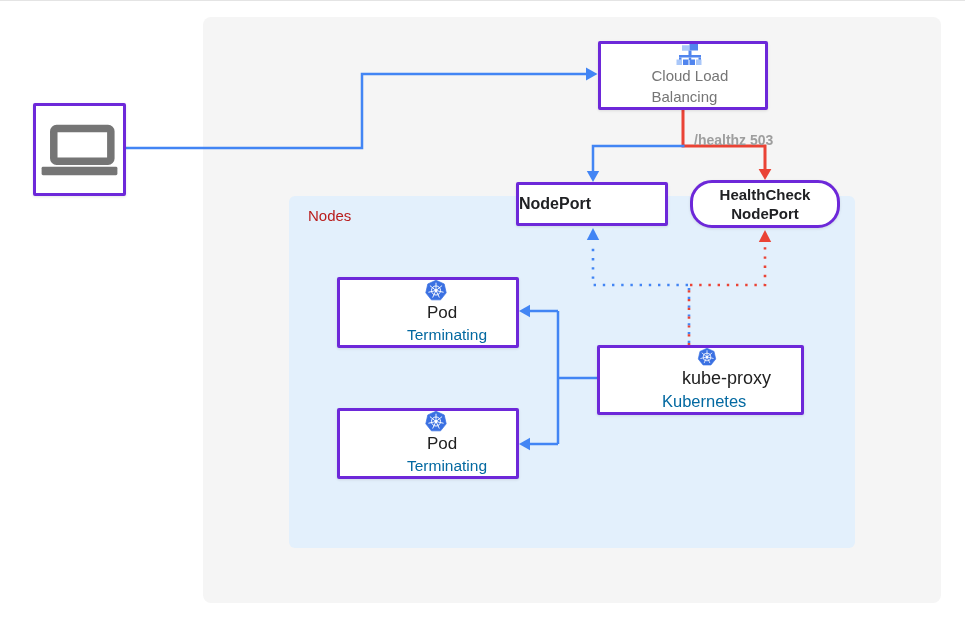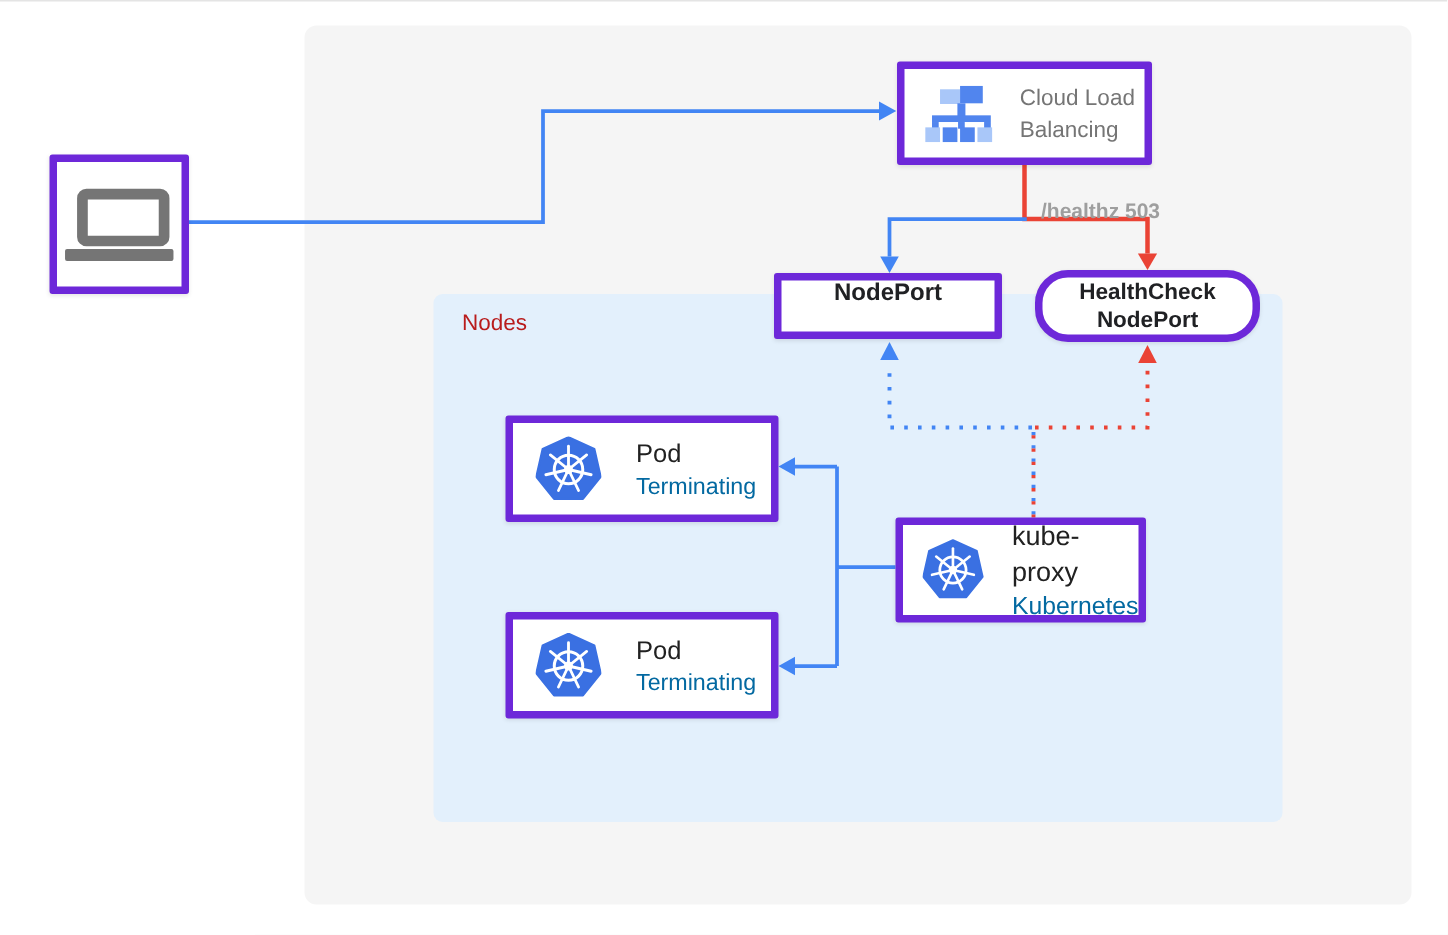--- a/index.html
+++ b/index.html
@@ -3,39 +3,39 @@
 <meta charset="utf-8">
 <style>
   html,body{margin:0;padding:0;background:#ffffff;font-family:"Liberation Sans",sans-serif;}
   #stage{position:relative;width:965px;height:623px;background:#ffffff;overflow:hidden;}
   .top-divider{position:absolute;left:0;top:0;width:965px;height:1px;background:#e4e4e4;}
   .panel{position:absolute;border-radius:8px;}
   #outer-panel{left:203px;top:17px;width:738px;height:586px;background:#F5F5F5;}
   #nodes-panel{left:289px;top:196px;width:566px;height:352px;background:#E3F0FC;border-radius:6px;}
   #nodes-label{position:absolute;left:308px;top:207px;font-size:15px;color:#b91c1c;z-index:3;}
   svg.overlay{position:absolute;left:0;top:0;z-index:2;pointer-events:none;}
-  .card{position:absolute;background:#ffffff;border:5px solid #6d28d9;border-radius:2px;
-        box-shadow:0 1px 3px rgba(0,0,0,0.10);box-sizing:border-box;z-index:4;}
+  .card{position:absolute;background:#ffffff;border:3px solid #6d28d9;border-radius:2px;
+        box-shadow:0 1px 3px rgba(0,0,0,0.10);box-sizing:border-box;z-index:4;flex-direction:column;}
   #laptop-card{left:33px;top:103px;width:93px;height:93px;display:flex;align-items:center;justify-content:center;}
   #clb-card{left:598px;top:41px;width:170px;height:69px;display:flex;align-items:center;padding-left:13px;}
   #clb-label{margin-left:14px;width:90px;font-size:15px;line-height:21px;color:#757575;}
   #healthz-label{position:absolute;left:694px;top:132px;font-size:14px;font-weight:bold;color:#9E9E9E;z-index:3;}
   #nodeport-card{left:516px;top:182px;width:152px;height:44px;display:flex;align-items:flex-start;justify-content:center;
                  font-size:16px;font-weight:bold;color:#202124;}
   #hcnp-card{left:690px;top:180px;width:150px;height:48px;display:flex;align-items:center;justify-content:center;
              font-size:15px;line-height:19px;font-weight:bold;color:#202124;text-align:center;border-radius:22px;}
   #hcnp-card .wrap{width:112px;}
   .k8s-card{display:flex;align-items:center;}
   #pod-card-1{left:337px;top:277px;width:182px;height:71px;padding-left:15px;}
   #pod-card-2{left:337px;top:408px;width:182px;height:71px;padding-left:15px;}
-  #kube-proxy-card{left:597px;top:345px;width:167px;height:70px;padding-left:13px;}
+  #kube-proxy-card{left:597px;top:345px;width:207px;height:70px;padding-left:13px;}
   .k8s-text{display:flex;flex-direction:column;justify-content:center;}
   #pod-card-1 .k8s-text,#pod-card-2 .k8s-text{margin-left:23px;}
   #kube-proxy-card .k8s-text{margin-left:19px;}
-  .k8s-title{font-size:17px;line-height:23px;color:#212121;}
+  .k8s-title{font-size:17px;line-height:23px;color:#212121;margin-left:20px;}
   .k8s-sub{font-size:15.5px;line-height:21px;color:#0369a1;}
   #kube-proxy-card .k8s-title{font-size:18px;line-height:24px;}
   #kube-proxy-card .k8s-sub{font-size:16.5px;line-height:22px;}
 </style>
 </head>
 <body>
 
 <div id="stage">
 
   <div class="top-divider"></div>

